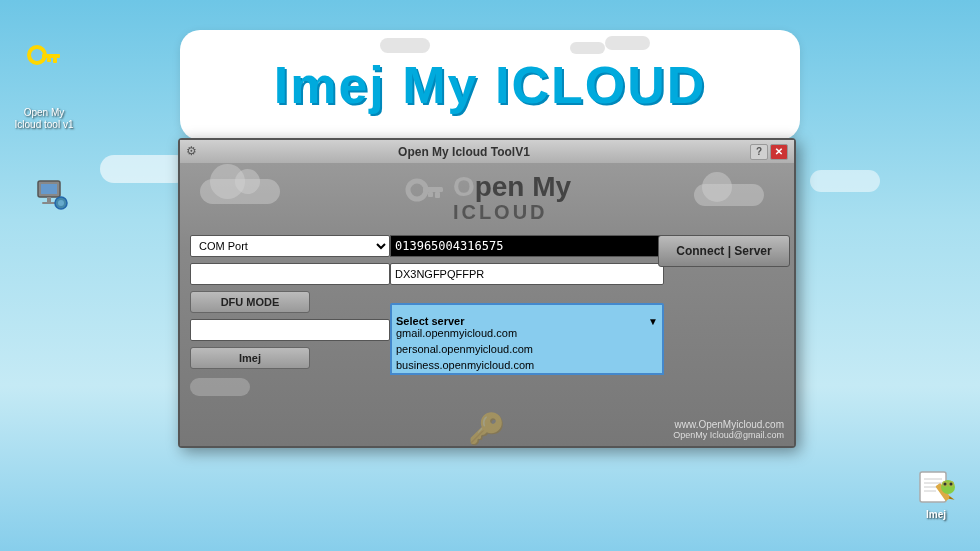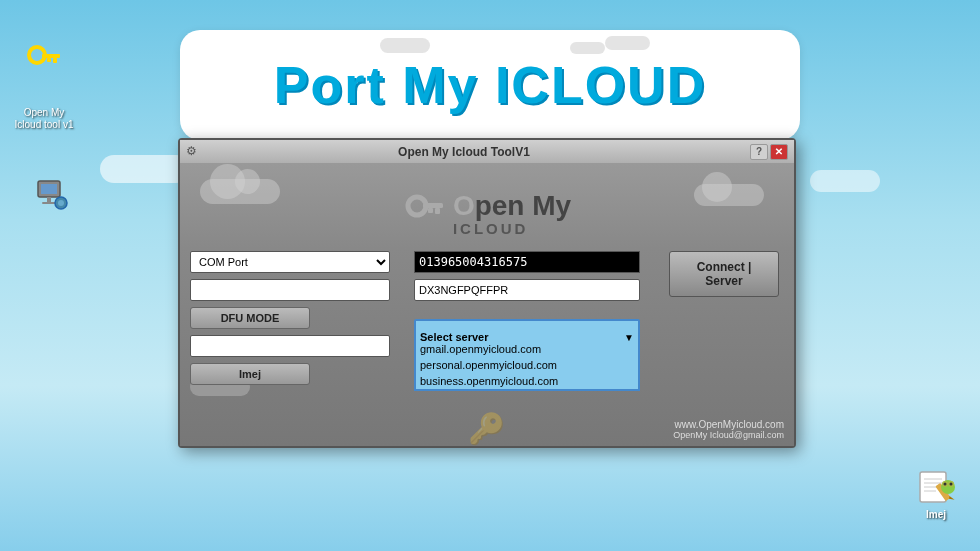--- a/index.html
+++ b/index.html
@@ -155,21 +155,21 @@
     }
 
     .win-btn-help { background: #d0d0d0; color: #555; }
     .win-btn-close { background: #CC3333; color: white; }
 
     .window-body {
       flex: 1;
       background: linear-gradient(180deg, #999 0%, #888 30%, #777 100%);
       position: relative;
       overflow: hidden;
-      padding: 24px 10px;
+      padding: 8px 10px;
     }
 
     
     .win-logo {
       display: flex;
       align-items: center;
       justify-content: center;
       margin-bottom: 10px;
       position: relative;
       z-index: 2;
@@ -189,30 +189,30 @@
 
     .win-logo-opnmy {
       font-size: 28px;
       font-weight: 900;
       color: #444;
       font-family: 'Arial Black', Arial, sans-serif;
       line-height: 1;
     }
 
     .win-logo-icloud {
-      font-size: 15px;
+      font-size: 20px;
       font-weight: bold;
       color: #555;
       letter-spacing: 3px;
     }
 
     
     .form-area {
       display: flex;
-      gap: 24px;
+      gap: 0;
       position: relative;
       z-index: 2;
       margin-bottom: 6px;
     }
 
     .left-col {
       display: flex;
       flex-direction: column;
       gap: 6px;
       width: 200px;
@@ -277,21 +277,21 @@
 
     .connect-btn {
       background: linear-gradient(180deg, #bbb 0%, #888 100%);
       border: 1px solid #555;
       border-radius: 3px;
       padding: 8px 12px;
       font-size: 12px;
       font-weight: bold;
       cursor: pointer;
       color: #222;
-      width: 110px;
+      width: 132px;
       text-align: center;
     }
 
     .read-btn {
       background: linear-gradient(180deg, #bbb 0%, #999 100%);
       border: 1px solid #666;
       border-radius: 3px;
       padding: 4px 12px;
       font-size: 11px;
       font-weight: bold;
@@ -415,21 +415,21 @@
 
 <div class="desktop-bg"></div>
 
 <div class="dsk-cloud1"></div>
 <div class="dsk-cloud2"></div>
 
 <div class="banner-area">
   <div class="bnr-cloud" style="width:50px;height:15px;top:8px;left:200px;"></div>
   <div class="bnr-cloud" style="width:35px;height:12px;top:12px;left:390px;"></div>
   <div class="bnr-cloud" style="width:45px;height:14px;top:6px;right:150px;"></div>
-  <span class="banner-title">Port My ICLOUD</span>
+  <span class="banner-title">Imej My ICLOUD</span>
 </div>
 
 <div class="key-icon-desktop desktop-icon">
   <div class="icon-img">
     <svg width="38" height="38" viewBox="0 0 38 38">
       <circle cx="12" cy="14" r="8" fill="none" stroke="#FFD700" stroke-width="4"></circle>
       <rect x="17" y="13" width="18" height="4" rx="1" fill="#FFD700"></rect>
       <rect x="28" y="17" width="4" height="5" rx="1" fill="#FFD700"></rect>
       <rect x="22" y="17" width="4" height="4" rx="1" fill="#FFD700"></rect>
     </svg>

